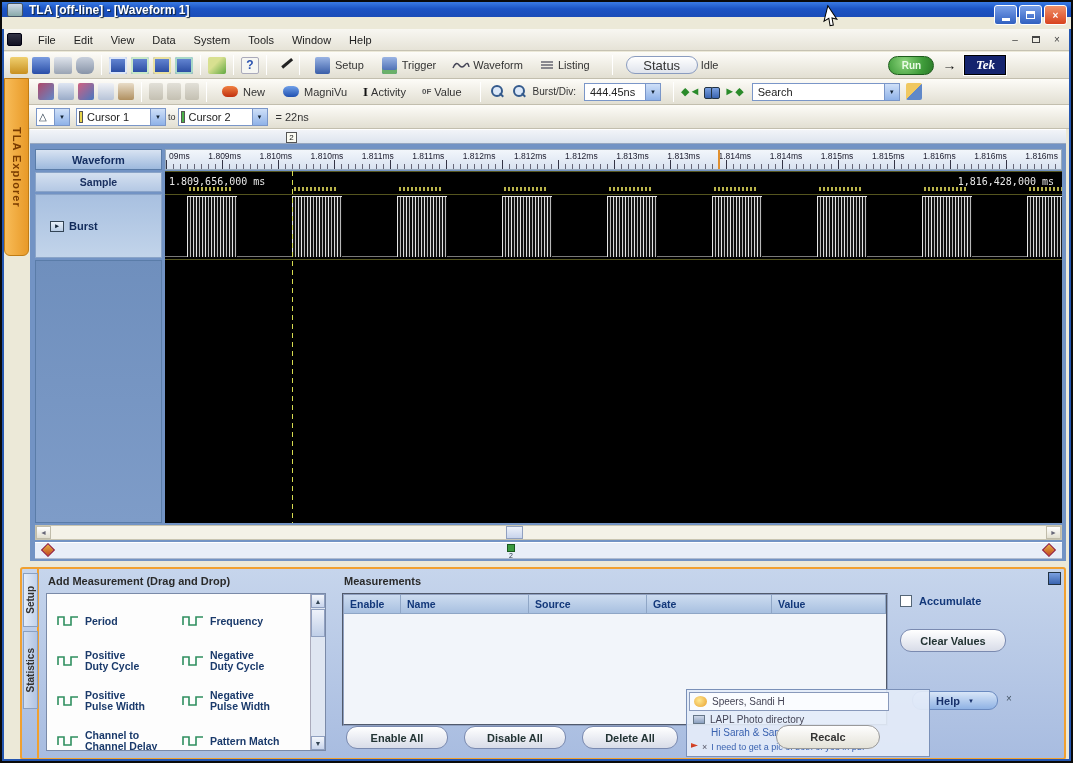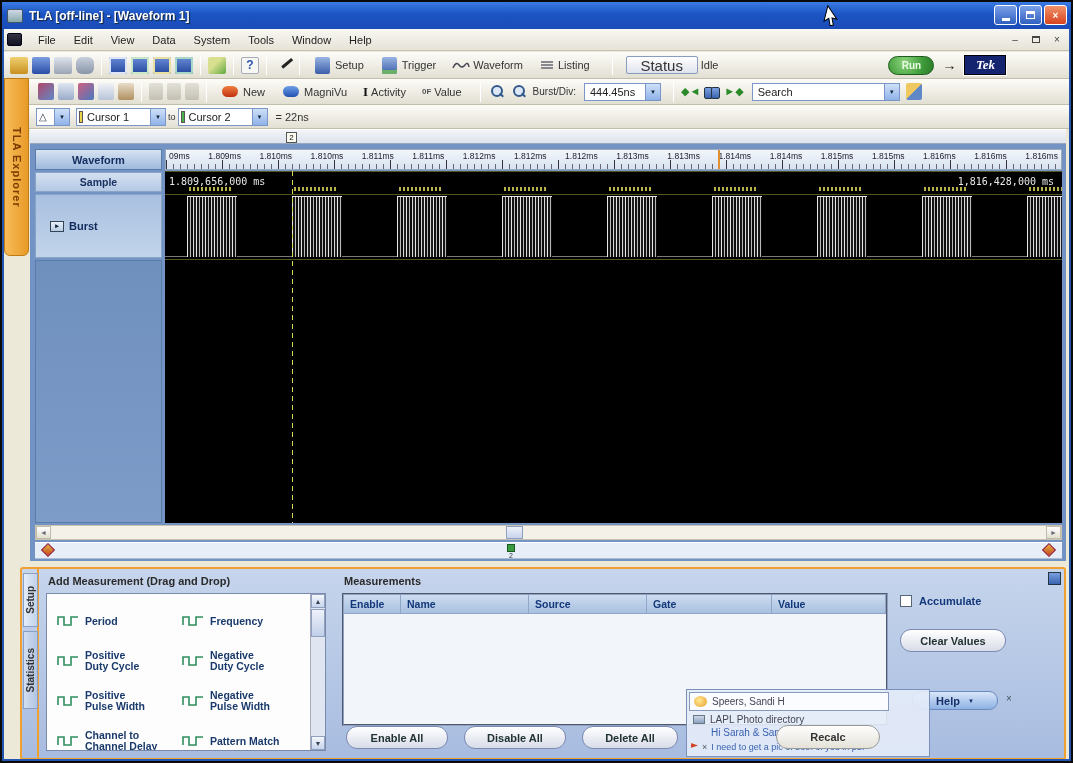--- a/index.html
+++ b/index.html
@@ -2,21 +2,21 @@
 <html><head>
 <meta charset="utf-8">
 <style>
   *{margin:0;padding:0;box-sizing:border-box;}
   html,body{background:#555;}
   body{font-family:"Liberation Sans",sans-serif;}
   .screen{position:relative;width:1073px;height:763px;border:2px solid #0a0a0a;background:#ece9d8;overflow:hidden;}
   .abs{position:absolute;}
 
   
-  .titlebar{left:0;top:0;width:100%;height:27px;background:linear-gradient(#3a7be4,#1c54c4 45%,#1a4cb8);display:flex;align-items:center;color:#fff;}
+  .titlebar{left:0;top:0;width:100%;height:15px;background:linear-gradient(#3a7be4,#1c54c4 45%,#1a4cb8);display:flex;align-items:center;color:#fff;}
   .appicon{width:16px;height:14px;margin:0 6px 0 5px;background:linear-gradient(#cfd8e8,#8aa);border:1px solid #456;border-radius:2px;}
   .titletext{font-size:12px;font-weight:bold;text-shadow:1px 1px 1px #123;}
   .wctl{position:absolute;top:3px;display:flex;gap:2px;}
   .wbtn{width:23px;height:20px;border:1px solid #fff;border-radius:3px;background:linear-gradient(#7aa0e8,#3160c0);display:flex;align-items:center;justify-content:center;color:#fff;font-size:10px;font-weight:bold;}
   .wbtn.close{background:linear-gradient(#f0926a,#d8431e);}
   .minbar{width:8px;height:3px;background:#fff;margin-top:9px;}
   .restbox{width:9px;height:8px;border:1px solid #fff;border-top:3px solid #fff;}
 
   
   .menubar{left:0;top:27px;width:100%;height:22px;background:linear-gradient(#f8f7f2,#e6e3d7);border-bottom:1px solid #c6c2b2;display:flex;align-items:center;}
@@ -29,21 +29,21 @@
   .tbar{left:0;width:100%;background:linear-gradient(#fdfcf8,#e2dfd2);border-bottom:1px solid #c2beae;display:flex;align-items:center;}
   .sep{width:1px;height:20px;background:#b8b4a2;border-right:1px solid #fff;margin:0 5px;}
   .ic{width:18px;height:17px;border-radius:2px;margin:0 2px;flex:0 0 auto;}
   .lbl{font-size:11px;color:#333;margin:0 8px 0 3px;white-space:nowrap;}
   .tbtn{display:flex;align-items:center;margin-left:8px;}
   .combo{height:18px;background:#fff;border:1px solid #7a96c8;display:flex;align-items:center;font-size:11px;color:#222;}
   .combo .val{flex:1;padding:0 5px;white-space:nowrap;overflow:hidden;}
   .drop{width:15px;height:100%;background:linear-gradient(#cfe0f8,#8fb2e8);border-left:1px solid #7a96c8;display:flex;align-items:center;justify-content:center;font-size:6px;color:#123;}
   .runbtn{width:46px;height:19px;border-radius:10px;background:radial-gradient(circle at 35% 30%,#8cd47c,#3f9c3a 60%,#2a7a28);border:1px solid #1d5c1c;color:#eafbe6;font-size:10px;font-weight:bold;display:flex;align-items:center;justify-content:center;}
   .tek{width:42px;height:20px;background:#14246e;border:1px solid #000;box-shadow:0 0 0 1px #fff;color:#fff;font:italic bold 13px "Liberation Serif",serif;display:flex;align-items:center;justify-content:center;}
-  .statusbtn{width:72px;height:18px;border:1px solid #8a9cc0;border-radius:2px;background:linear-gradient(#ffffff,#dfe3ec);font-size:15px;color:#333;display:flex;align-items:center;justify-content:center;}
+  .statusbtn{width:72px;height:18px;border:1px solid #8a9cc0;border-radius:9px;background:linear-gradient(#ffffff,#dfe3ec);font-size:13px;color:#333;display:flex;align-items:center;justify-content:center;}
   .mag{position:relative;width:16px;height:16px;margin:0 3px;}
   .mag::before{content:"";position:absolute;left:2px;top:1px;width:8px;height:8px;border:2px solid #345a8c;border-radius:50%;background:#dce8f8;}
   .mag::after{content:"";position:absolute;left:10px;top:10px;width:5px;height:2px;background:#345a8c;transform:rotate(45deg);}
   .garrow{color:#2a8a2a;font-size:11px;margin:0 2px;}
   .binoc{position:relative;width:16px;height:14px;margin:0 2px;}
   .binoc::before,.binoc::after{content:"";position:absolute;top:2px;width:7px;height:10px;background:linear-gradient(#7aa0e0,#3a64b0);border:1px solid #234;border-radius:2px;}
   .binoc::before{left:0;} .binoc::after{right:0;}
   .chip{height:18px;background:#fff;border:1px solid #7a96c8;display:flex;align-items:center;font-size:11px;color:#222;padding-left:2px;}
   .cbar{width:4px;height:12px;margin-right:4px;border:1px solid #555;}
 

